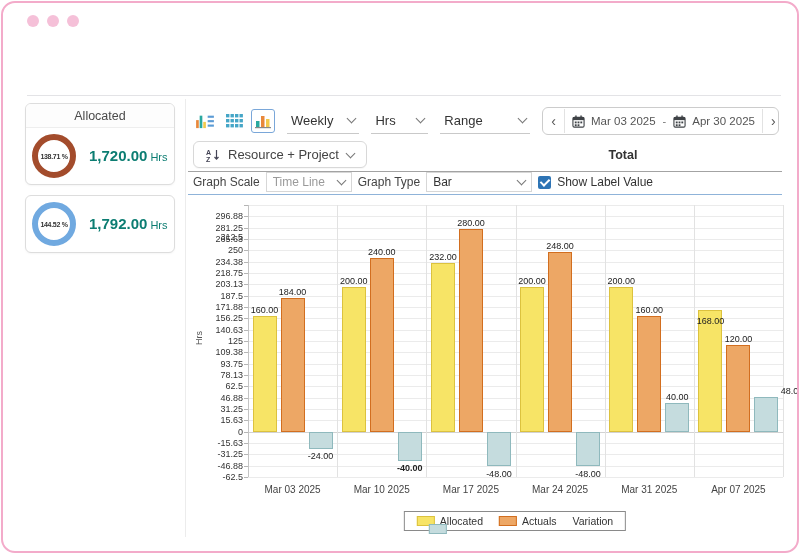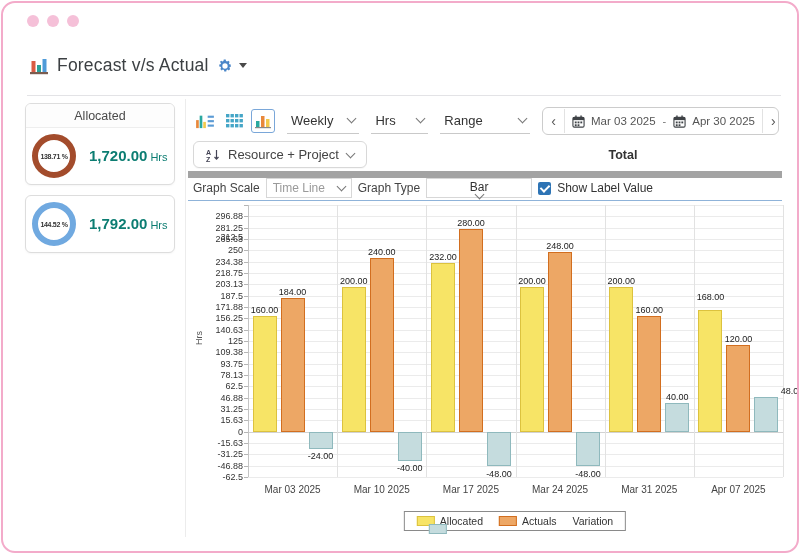--- a/index.html
+++ b/index.html
@@ -58,21 +58,21 @@
   
   .grouping-row{position:absolute;left:190px;top:138px;right:18px;height:28px;}
   .resource-btn{display:inline-flex;align-items:center;gap:8px;border:1px solid #d8d8d8;
                 border-radius:6px;padding:5px 12px;background:#fff;font-size:13px;color:#444;
                 box-shadow:0 1px 1px rgba(0,0,0,.03);}
   .total-label{position:absolute;left:400px;top:7px;width:60px;text-align:center;
                font-size:12.5px;font-weight:bold;color:#333;}
 
   
   .options-row{position:absolute;left:185px;top:168px;right:15px;height:20px;
-               border-top:7px solid #a3a3a3;border-bottom:1px solid #8fb3d9;
+               border-top:1px solid #a3a3a3;border-bottom:1px solid #8fb3d9;
                display:flex;align-items:center;gap:6px;padding:0 0 2px 5px;box-sizing:content-box;}
   .opt-label{font-size:12px;color:#444;white-space:nowrap;}
   .mini-select{display:flex;align-items:center;justify-content:space-between;
                border:1px solid #d7d7d7;padding:1px 6px;font-size:12px;height:16px;background:#fff;}
   .mini-select .txt-dim{color:#9a9a9a;}
   .cb{position:relative;width:13px;height:13px;background:#2e74b5;border-radius:2px;flex:none;}
   .cb::after{content:"";position:absolute;left:4px;top:1px;width:4px;height:7px;
              border:solid #fff;border-width:0 2px 2px 0;transform:rotate(45deg);}
   .radio-group{display:flex;align-items:center;gap:10px;border:1px solid #ccc;border-radius:4px;
                padding:2px 9px;height:15px;}
@@ -107,38 +107,20 @@
 <body>
 
 <div class="frame">
 
   <div class="dots">
     <span class="dot"></span>
     <span class="dot"></span>
     <span class="dot"></span>
   </div>
 
-  <div class="title-row">
-    <span style="display:flex;">
-      <svg width="20" height="20" viewBox="0 0 20 20">
-        <rect x="2.5" y="5" width="4" height="11" fill="#d95b43"></rect>
-        <rect x="8" y="9" width="4" height="7" fill="#2aa198"></rect>
-        <rect x="13.5" y="3" width="4" height="13" fill="#4f9bd9"></rect>
-        <rect x="1" y="16" width="18" height="2.2" fill="#7a5c4f"></rect>
-      </svg>
-    </span>
-    <span class="page-title">Forecast v/s Actual</span>
-    <span style="display:flex;">
-      <svg width="16" height="16" viewBox="0 0 24 24">
-        <path fill="#4a86c8" d="M12 8a4 4 0 100 8 4 4 0 000-8zm9.4 5.5l-2.1-.4a7 7 0 01-.7 1.7l1.2 1.7-2.1 2.1-1.7-1.2c-.5.3-1.1.5-1.7.7l-.4 2.1h-3l-.4-2.1a7 7 0 01-1.7-.7l-1.7 1.2-2.1-2.1 1.2-1.7c-.3-.5-.5-1.1-.7-1.7l-2.1-.4v-3l2.1-.4c.2-.6.4-1.2.7-1.7L4.2 6.1l2.1-2.1L8 5.2c.5-.3 1.1-.5 1.7-.7l.4-2.1h3l.4 2.1c.6.2 1.2.4 1.7.7l1.7-1.2 2.1 2.1-1.2 1.7c.3.5.5 1.1.7 1.7l2.1.4v3z"></path>
-        <circle cx="12" cy="12" r="2.4" fill="#fff"></circle>
-      </svg>
-    </span>
-    <span class="caret"></span>
-  </div>
   <div class="header-sep"></div>
   <div class="v-sep"></div>
 
   <div class="sidebar">
     <div class="card">
       <div class="card-header">Allocated</div>
       <div class="card-body">
         <div class="ring ring-allocated">
           <span class="ring-pct">138.71 %</span>
         </div>
@@ -264,21 +246,21 @@
     <div class="total-label">Total</div>
   </div>
 
   <div class="options-row">
     <span class="opt-label">Graph Scale</span>
     <div class="mini-select" style="width:72px;">
       <span class="txt-dim">Time Line</span>
       <span class="chev"></span>
     </div>
     <span class="opt-label">Graph Type</span>
-    <div class="mini-select" style="width:92px;flex-direction:column;">
+    <div class="mini-select" style="width:92px;">
       <span>Bar</span>
       <span class="chev"></span>
     </div>
     <span class="cb"></span>
     <span class="opt-label" style="color:#333;">Show Label Value</span>
   </div>
 
   <div class="chart-wrap">
     <div class="y-axis-title">Hrs</div>
     <div class="legend">
@@ -382,21 +364,21 @@
       <div class="bar" style="left: 92.6px; width: 24px; top: 105.2px; height: 133.5px; background-color: rgb(237, 167, 101); border-color: rgb(210, 110, 31);"></div>
       <div class="bar-label" style="left: 104.6px; top: 94.2px;">184.00</div>
       <div class="bar dots" style="left: 120.6px; width: 24px; top: 238.7px; height: 17.4px; background-color: rgb(197, 220, 222); border-color: rgb(143, 185, 189);"></div>
       <div class="bar-label" style="left: 132.6px; top: 258.1px;">-24.00</div>
       <div class="xlabel" style="left: 60px; width: 89.2px; top: 291px;">Mar 03 2025</div>
       <div class="bar" style="left: 153.8px; width: 24px; top: 93.6px; height: 145.1px; background-color: rgb(247, 228, 102); border-color: rgb(220, 194, 62);"></div>
       <div class="bar-label" style="left: 165.8px; top: 82.6px;">200.00</div>
       <div class="bar" style="left: 181.8px; width: 24px; top: 64.6px; height: 174.1px; background-color: rgb(237, 167, 101); border-color: rgb(210, 110, 31);"></div>
       <div class="bar-label" style="left: 193.8px; top: 53.6px;">240.00</div>
       <div class="bar dots" style="left: 209.8px; width: 24px; top: 238.7px; height: 29px; background-color: rgb(197, 220, 222); border-color: rgb(143, 185, 189);"></div>
-      <div class="bar-label" style="left: 221.8px; top: 269.7px;">-40.00</div>
+      <div class="bar-label" style="left: 221.8px; top: 269.7px; font-weight: bold;">-40.00</div>
       <div class="xlabel" style="left: 149.2px; width: 89.2px; top: 291px;">Mar 10 2025</div>
       <div class="bar" style="left: 242.9px; width: 24px; top: 70.4px; height: 168.3px; background-color: rgb(247, 228, 102); border-color: rgb(220, 194, 62);"></div>
       <div class="bar-label" style="left: 254.9px; top: 59.4px;">232.00</div>
       <div class="bar" style="left: 270.9px; width: 24px; top: 35.6px; height: 203.1px; background-color: rgb(237, 167, 101); border-color: rgb(210, 110, 31);"></div>
       <div class="bar-label" style="left: 282.9px; top: 24.6px;">280.00</div>
       <div class="bar dots" style="left: 298.9px; width: 24px; top: 238.7px; height: 34.8px; background-color: rgb(197, 220, 222); border-color: rgb(143, 185, 189);"></div>
       <div class="bar-label" style="left: 310.9px; top: 275.5px;">-48.00</div>
       <div class="xlabel" style="left: 238.3px; width: 89.2px; top: 291px;">Mar 17 2025</div>
       <div class="bar" style="left: 332.1px; width: 24px; top: 93.6px; height: 145.1px; background-color: rgb(247, 228, 102); border-color: rgb(220, 194, 62);"></div>
       <div class="bar-label" style="left: 344.1px; top: 82.6px;">200.00</div>
@@ -406,21 +388,21 @@
       <div class="bar-label" style="left: 400.1px; top: 275.5px;">-48.00</div>
       <div class="xlabel" style="left: 327.5px; width: 89.2px; top: 291px;">Mar 24 2025</div>
       <div class="bar" style="left: 421.3px; width: 24px; top: 93.6px; height: 145.1px; background-color: rgb(247, 228, 102); border-color: rgb(220, 194, 62);"></div>
       <div class="bar-label" style="left: 433.3px; top: 82.6px;">200.00</div>
       <div class="bar" style="left: 449.3px; width: 24px; top: 122.6px; height: 116.1px; background-color: rgb(237, 167, 101); border-color: rgb(210, 110, 31);"></div>
       <div class="bar-label" style="left: 461.3px; top: 111.6px;">160.00</div>
       <div class="bar dots" style="left: 477.3px; width: 24px; top: 209.7px; height: 29px; background-color: rgb(197, 220, 222); border-color: rgb(143, 185, 189);"></div>
       <div class="bar-label" style="left: 489.3px; top: 198.7px;">40.00</div>
       <div class="xlabel" style="left: 416.7px; width: 89.2px; top: 291px;">Mar 31 2025</div>
       <div class="bar" style="left: 510.4px; width: 24px; top: 116.8px; height: 121.9px; background-color: rgb(247, 228, 102); border-color: rgb(220, 194, 62);"></div>
-      <div class="bar-label" style="left: 522.4px; top: 99px;">168.00</div>
+      <div class="bar-label" style="left: 522.4px; top: 123px;">168.00</div>
       <div class="bar" style="left: 538.4px; width: 24px; top: 151.6px; height: 87px; background-color: rgb(237, 167, 101); border-color: rgb(210, 110, 31);"></div>
       <div class="bar-label" style="left: 550.4px; top: 140.6px;">120.00</div>
       <div class="bar dots" style="left: 566.4px; width: 24px; top: 203.9px; height: 34.8px; background-color: rgb(197, 220, 222); border-color: rgb(143, 185, 189);"></div>
       <div class="bar-label" style="left: 604px; top: 192.9px;">48.00</div>
       <div class="xlabel" style="left: 505.8px; width: 89.2px; top: 291px;">Apr 07 2025</div>
     </div>
 
 </div>
 
 </body></html>

